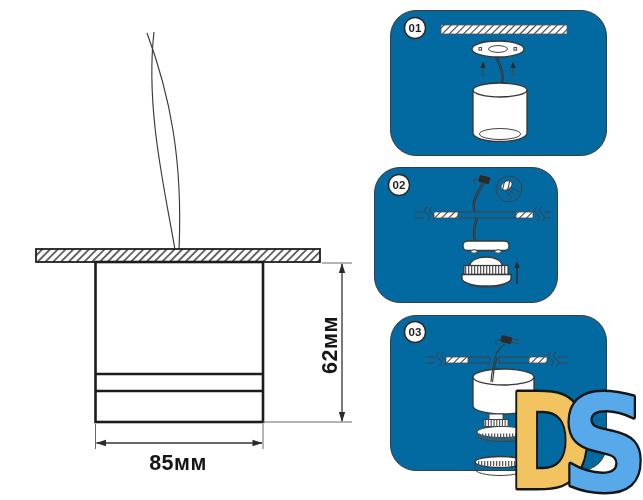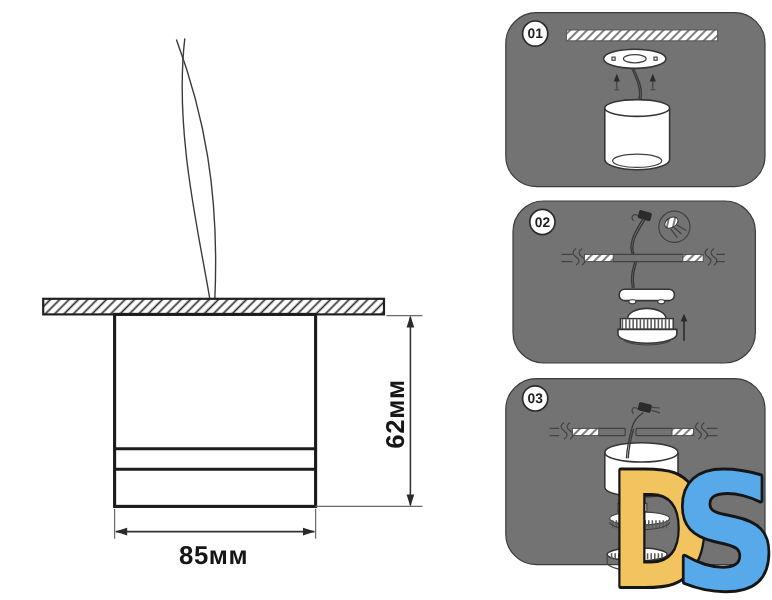--- a/index.html
+++ b/index.html
@@ -1,22 +1,22 @@
 <!DOCTYPE html>
 <html><head>
 <meta charset="utf-8">
 <style>
   html,body{margin:0;padding:0;background:#fff;}
   .stage{position:relative;width:643px;height:500px;background:#fff;overflow:hidden;
          font-family:"Liberation Sans","DejaVu Sans",sans-serif;}
   .main-svg{position:absolute;left:0;top:0;}
-  .panel{position:absolute;background:#737373;border:1.6px solid #3c3c3c;border-radius:26px;box-sizing:border-box;margin-left:31px;}
+  .panel{position:absolute;background:#0369a1;border:1.6px solid #3c3c3c;border-radius:26px;box-sizing:border-box;}
   .panel svg{position:absolute;left:0;top:0;}
   .p1{left:390px;top:10px;width:217px;height:146px;}
-  .p2{left:396px;top:167px;width:203px;height:136px;}
+  .p2{left:374px;top:167px;width:184px;height:136px;}
   .p3{left:390px;top:315px;width:217px;height:156px;}
   .logo{position:absolute;left:508px;top:384px;width:136px;height:116px;z-index:9;}
   
   .ln{fill:#fff;stroke:#363636;stroke-width:1.3;}
   .ln2{fill:none;stroke:#424242;stroke-width:1;}
   .fill-ln{fill:#fff;stroke:#424242;stroke-width:1;}
   .wire{fill:none;stroke:#3a3a3a;stroke-width:1.15;}
   .thick{fill:#fff;stroke:#1c1c1c;stroke-width:2.6;}
   .thickline{stroke:#1c1c1c;stroke-width:2.4;}
   .dim{stroke:#333;stroke-width:1.3;}

